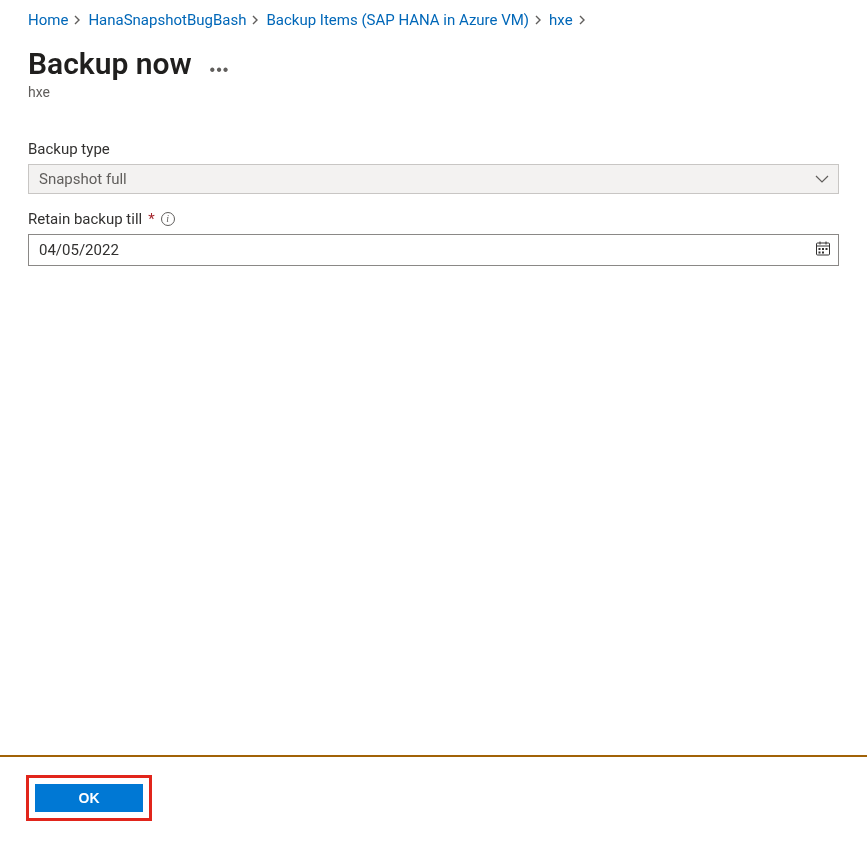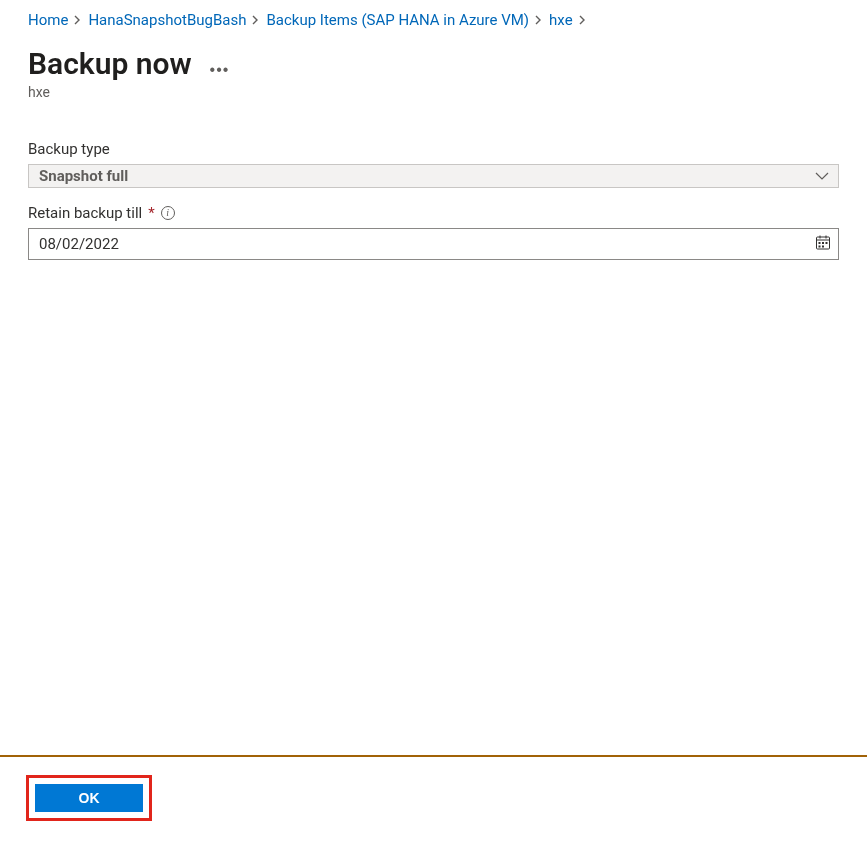--- a/index.html
+++ b/index.html
@@ -99,30 +99,29 @@
     font-style: italic;
     font-family: Georgia, serif;
     line-height: 1;
   }
   .select-wrap, .date-wrap {
     position: relative;
     width: 100%;
   }
   .select-ctrl {
     width: 100%;
-    height: 24px;
+    height: 30px;
     border: 1px solid #c8c6c4;
     background: #f3f2f1;
     color: #605e5c;
     padding: 0 34px 0 10px;
     font-size: 15px;
     display: flex;
     align-items: center;
     cursor: default;
-    font-weight: bold;
   }
   .chevron {
     position: absolute;
     right: 10px;
     top: 50%;
     transform: translateY(-50%);
     pointer-events: none;
   }
   .date-ctrl {
     width: 100%;
@@ -223,21 +222,21 @@
     </div>
 
     <div class="field">
       <div class="field-label-row">
         <span>Retain backup till</span>
         <span class="req">*</span>
         <span class="info-icon">i</span>
       </div>
       <div class="date-wrap">
         <div class="date-ctrl">
-          <span>08/02/2022</span>
+          <span>04/05/2022</span>
         </div>
         <span class="cal-icon">
           <svg width="16" height="16" viewBox="0 0 16 16">
             <rect x="1.5" y="2.5" width="13" height="12" rx="1" stroke="#323130" fill="none"></rect>
             <line x1="1.5" y1="5.5" x2="14.5" y2="5.5" stroke="#323130"></line>
             <line x1="5" y1="1" x2="5" y2="4" stroke="#323130"></line>
             <line x1="11" y1="1" x2="11" y2="4" stroke="#323130"></line>
             <rect x="3.5" y="7.5" width="2" height="2" fill="#323130"></rect>
             <rect x="7" y="7.5" width="2" height="2" fill="#323130"></rect>
             <rect x="10.5" y="7.5" width="2" height="2" fill="#323130"></rect>

